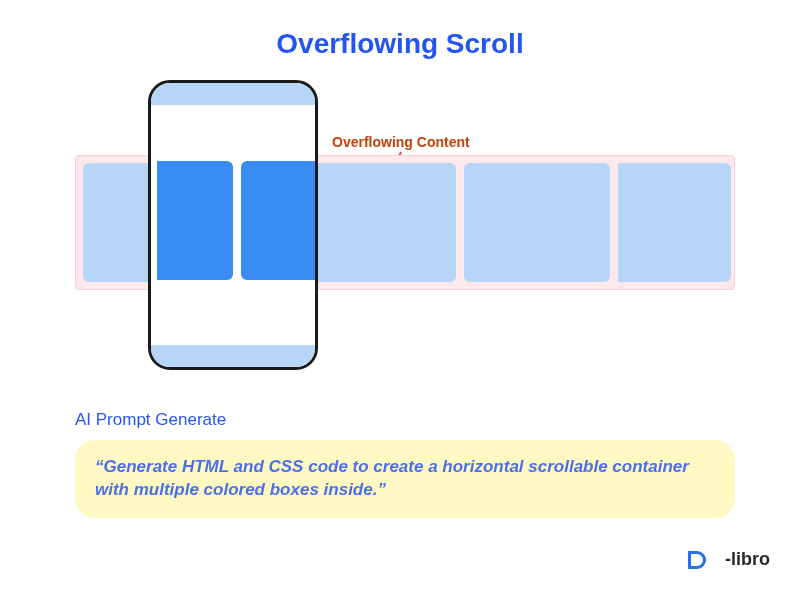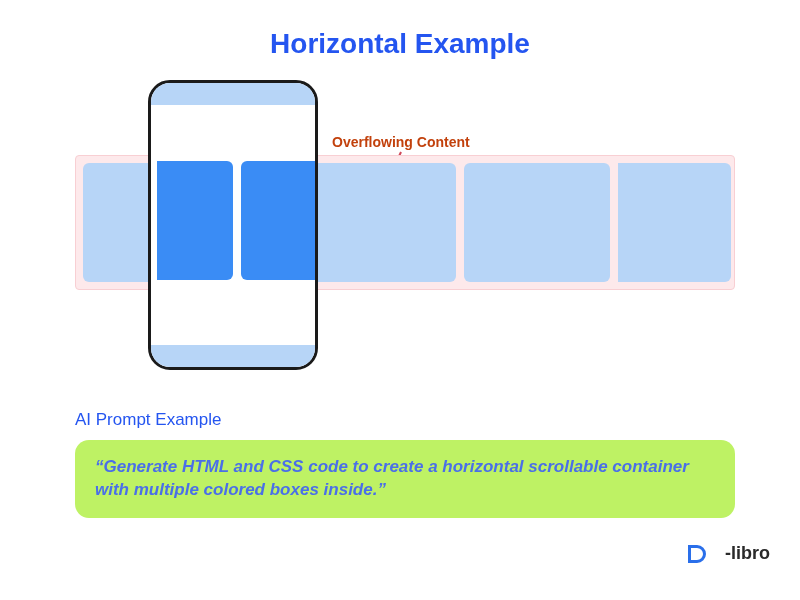--- a/index.html
+++ b/index.html
@@ -100,54 +100,54 @@
     left: 75px;
     width: 660px;
   }
   .prompt-label {
     color: #2455f0;
     font-size: 17px;
     font-weight: 500;
     margin-bottom: 10px;
   }
   .prompt-box {
-    background: #bef264;
-    border-radius: 14px;
+    background: #fef9c3;
+    border-radius: 20px;
     padding: 16px 20px;
   }
   .prompt-text {
     color: #4a6fe8;
     font-style: italic;
     font-weight: 700;
     font-size: 17px;
     line-height: 1.35;
   }
   .brand {
     position: absolute;
-    bottom: 36px;
+    bottom: 30px;
     right: 30px;
     font-size: 18px;
     font-weight: 700;
     display: flex;
     align-items: center;
     gap: 16px;
   }
   .brand-d {
     width: 18px; height: 18px;
     border: 3px solid #2a6fea;
     border-radius: 0 50% 50% 0;
     display: inline-block;
     margin-right: 3px;
   }
   .brand-text { color: #2a2a2a; }
 </style>
 </head>
 <body>
 
-<h1 class="title">Horizontal Example</h1>
+<h1 class="title">Overflowing Scroll</h1>
 
 <div class="annot">Overflowing Content</div>
 <div class="annot-line"></div>
 
 <div class="diagram">
   <div class="overflow-bg"></div>
   <div class="box box-light b0"></div>
   <div class="box box-dark  b1"></div>
   <div class="box box-light b2"></div>
   <div class="box box-light b3"></div>
@@ -155,21 +155,21 @@
 </div>
 
 <div class="phone">
   <div class="phone-bar top"></div>
   <div class="phone-inner-box pi1"></div>
   <div class="phone-inner-box pi2"></div>
   <div class="phone-bar bot"></div>
 </div>
 
 <div class="prompt-section">
-  <div class="prompt-label">AI Prompt Example</div>
+  <div class="prompt-label">AI Prompt Generate</div>
   <div class="prompt-box">
     <div class="prompt-text">“Generate HTML and CSS code to create a horizontal scrollable container with multiple colored boxes inside.”</div>
   </div>
 </div>
 
 <div class="brand">
   <span class="brand-d"></span>
   <span class="brand-text">-libro</span>
 </div>
 

